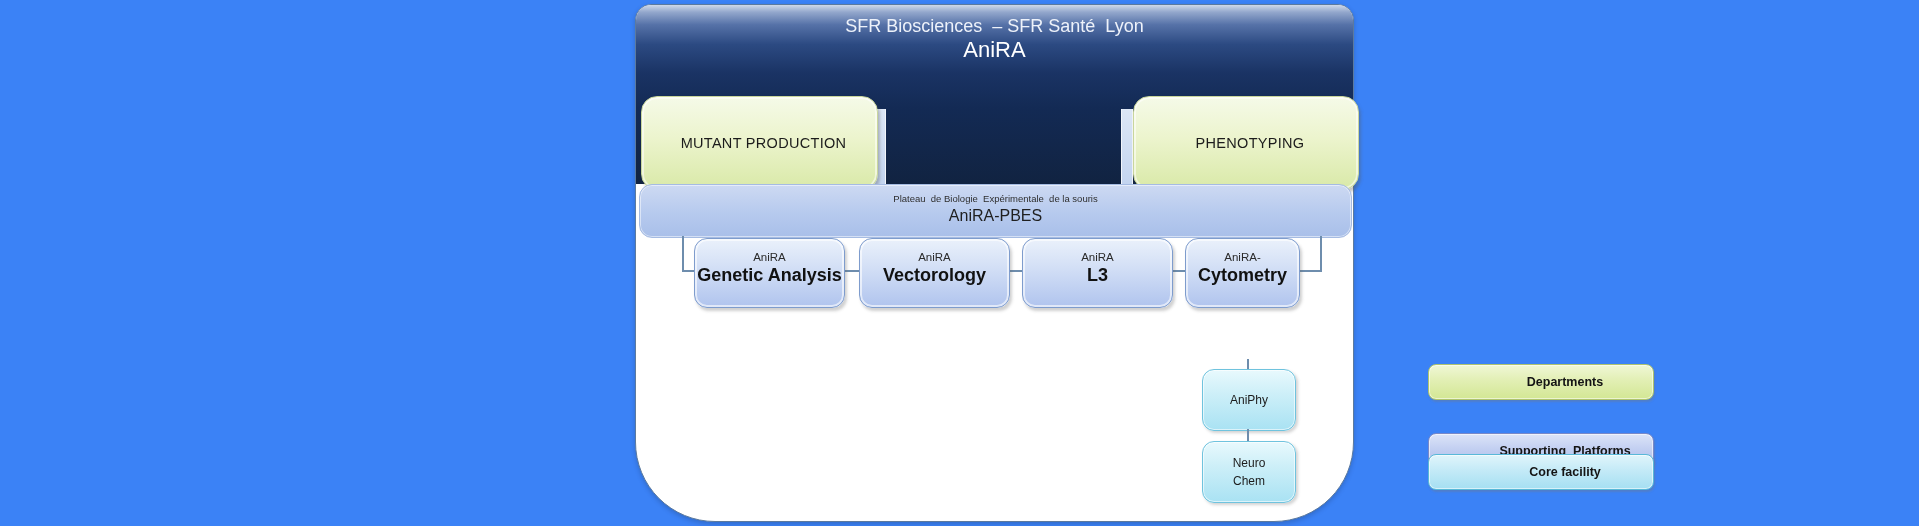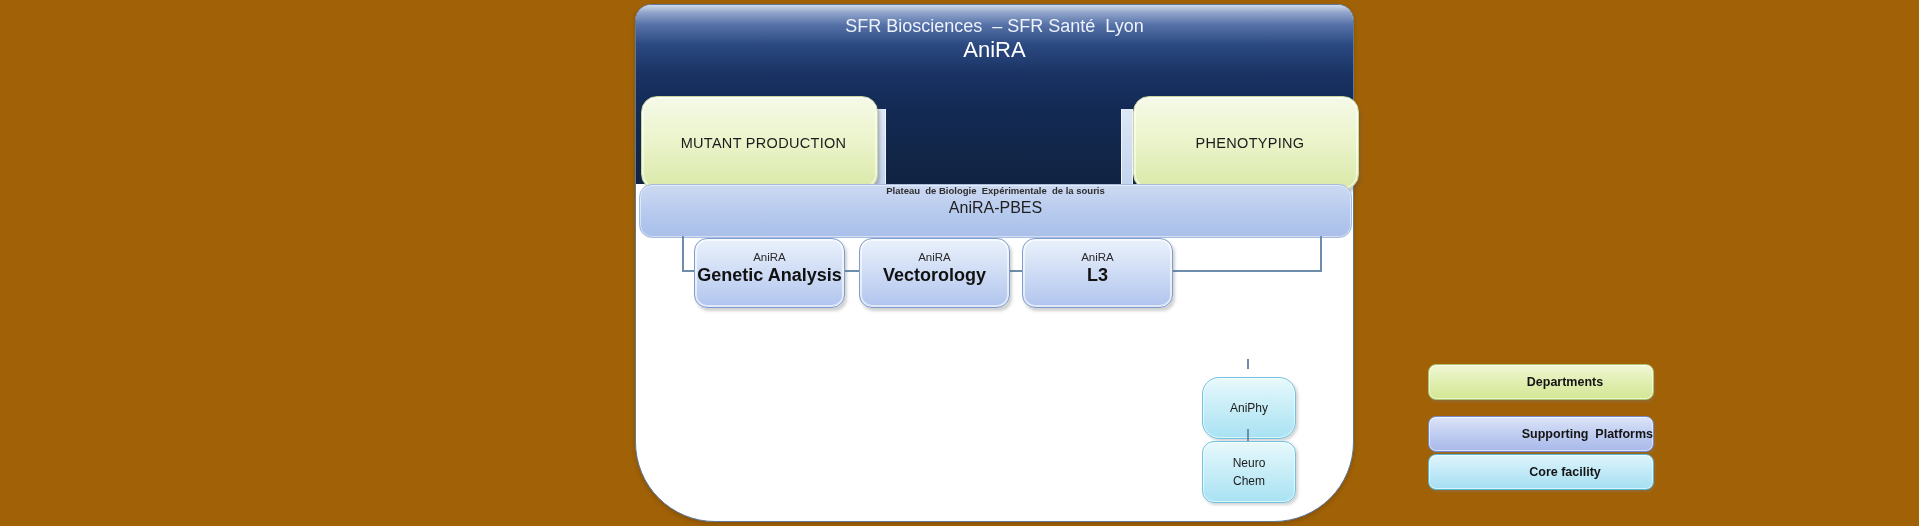--- a/index.html
+++ b/index.html
@@ -1,17 +1,17 @@
 <!DOCTYPE html>
 <html><head>
 <meta charset="utf-8">
 <style>
   html,body{margin:0;padding:0;background:#ffffff;}
   #stage{
-    position:relative;width:1919px;height:526px;background:#a16207;overflow:hidden;
+    position:relative;width:1919px;height:526px;background:#3b82f6;overflow:hidden;
     font-family:"Liberation Sans",sans-serif;color:#1c1c1c;
   }
   
   .org-container{
     position:absolute;left:635px;top:4px;width:717px;height:516px;
     background:#ffffff;border:1px solid #5c7a9e;
     border-radius:16px 16px 80px 80px;
     box-shadow:0 2px 5px rgba(0,0,0,.18);
   }
   
@@ -42,21 +42,21 @@
   .gap1{left:234px;width:14px;}
   .gap2{left:485px;width:10px;}
   
   .pbes{
     position:absolute;left:3px;top:179px;width:711px;height:52px;
     border-radius:13px;text-align:center;
     background:linear-gradient(180deg,#cdd9f2 0%,#b6caee 55%,#a9bfe9 100%);
     border:1px solid #a5bbe2;
     box-shadow:inset 0 0 0 1px rgba(255,255,255,.5);
   }
-  .pbes-sub{font-size:9.5px;font-weight:bold;color:#2e2e2e;white-space:pre;}
+  .pbes-sub{padding-top:8px;font-size:9.5px;font-weight:normal;color:#2e2e2e;white-space:pre;}
   .pbes-title{margin-top:3px;font-size:16px;color:#1f1f1f;}
   
   .cline{position:absolute;background:#6e8dad;}
   .br-left {left:46px; top:231px;width:2px;height:36px;}
   .br-right{left:684px;top:231px;width:2px;height:36px;}
   .rail    {left:46px; top:265px;width:640px;height:2px;}
   .fconn1  {left:611px;top:354px;width:2px;height:10px;}
   .fconn2  {left:611px;top:424px;width:2px;height:12px;}
   
   .plat{
@@ -75,33 +75,33 @@
   
   .fac{
     position:absolute;left:566px;width:92px;border-radius:12px;
     background:linear-gradient(180deg,#e8f9fd 0%,#cdeff8 40%,#a9e2f3 100%);
     border:1px solid #6fc3de;
     box-shadow:inset 0 0 0 1px rgba(255,255,255,.6),2px 2px 3px rgba(110,110,110,.3);
     display:flex;align-items:center;justify-content:center;
     font-size:12px;color:#1c1c1c;white-space:pre-line;text-align:center;line-height:1.5;
   }
   .fac1{top:296px;height:58px;}
-  .fac2{top:372px;height:60px;border-radius:17px;}
+  .fac2{top:364px;height:60px;}
   .fac3{top:436px;height:60px;}
   
   .legend-item{
     position:absolute;left:1428px;width:176px;height:34px;border-radius:8px;
     display:flex;align-items:center;justify-content:center;
     font-size:12.5px;font-weight:bold;color:#141414;
     box-shadow:inset 0 0 0 1px rgba(255,255,255,.55),1px 2px 2px rgba(120,120,120,.35);
     padding-left:48px;
   }
   .legend-item span{white-space:pre;}
   .leg-green{top:364px;background:linear-gradient(180deg,#f0f7d6 0%,#e2efb4 45%,#d3e794 100%);border:1px solid #aec46e;}
-  .leg-blue {top:416px;background:linear-gradient(180deg,#dce4f8 0%,#c2cff1 45%,#a8b9ea 100%);border:1px solid #7888c8;justify-content:flex-end;}
+  .leg-blue {top:433px;background:linear-gradient(180deg,#dce4f8 0%,#c2cff1 45%,#a8b9ea 100%);border:1px solid #7888c8;}
   .leg-cyan {top:454px;background:linear-gradient(180deg,#e0f5fb 0%,#c4eaf7 45%,#a5dff2 100%);border:1px solid #58b8d8;}
 </style>
 </head>
 <body>
 
 <div id="stage">
 
   <div class="org-container">
 
     <div class="chart-header">
@@ -133,20 +133,24 @@
       <div class="l2">Genetic Analysis</div>
     </div>
     <div class="plat plat2">
       <div class="l1">AniRA</div>
       <div class="l2">Vectorology</div>
     </div>
     <div class="plat plat3">
       <div class="l1">AniRA</div>
       <div class="l2">L3</div>
     </div>
+    <div class="plat plat4">
+      <div class="l1">AniRA-</div>
+      <div class="l2">Cytometry</div>
+    </div>
 
     <div class="cline fconn1"></div>
     <div class="fac fac2">
       <span>AniPhy</span>
     </div>
     <div class="cline fconn2"></div>
     <div class="fac fac3">
       <span>Neuro
 Chem</span>
     </div>

